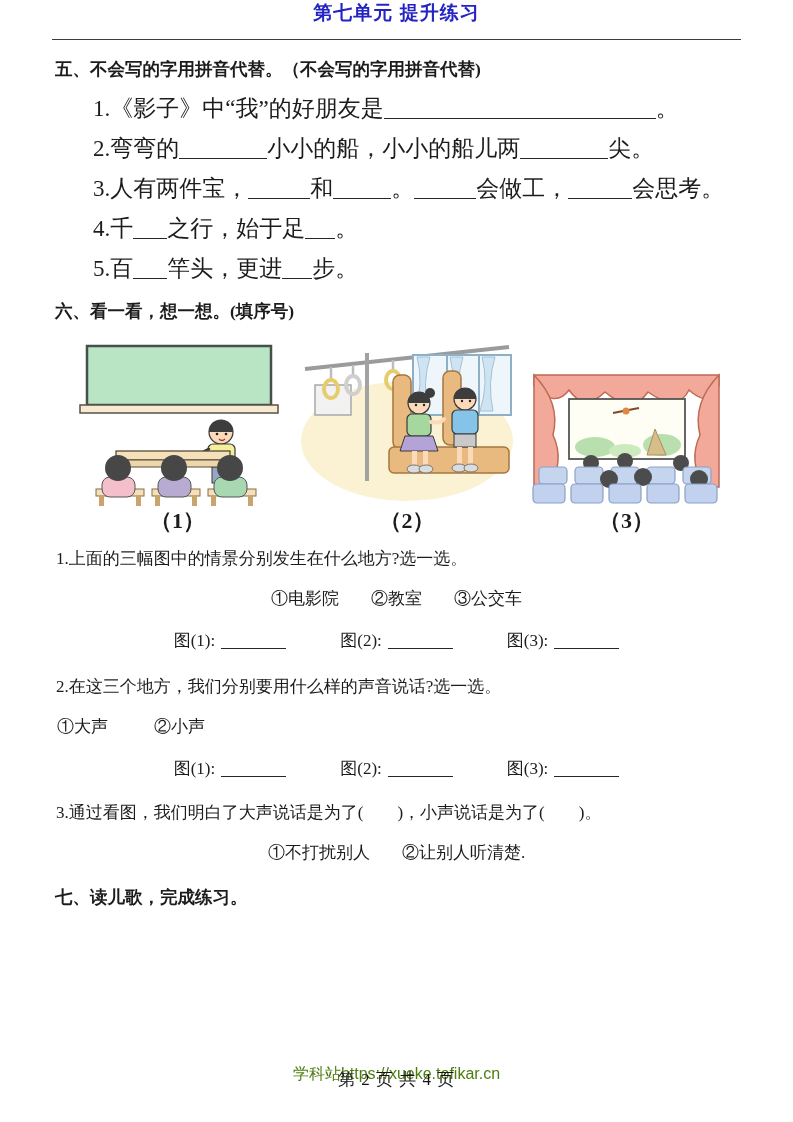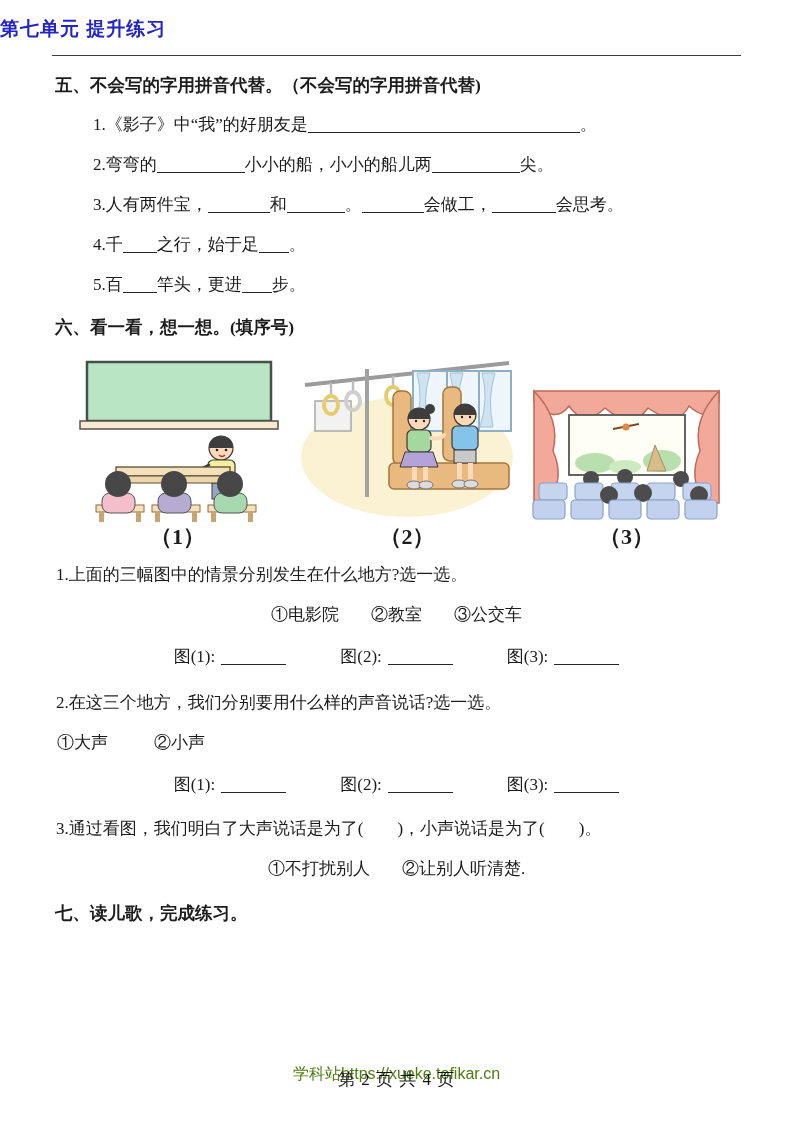--- a/index.html
+++ b/index.html
@@ -3,31 +3,31 @@
 <meta charset="utf-8">
 <style>
   html,body { margin:0; padding:0; background:#e8e8e8; }
   .page {
     position:relative; width:793px; height:1122px; margin:0 auto;
     background:#ffffff; overflow:hidden;
     font-family:"Liberation Serif","DejaVu Serif",serif;
     color:#1c1c1c;
   }
   .title {
-    padding-top:16px; text-align:left;
+    text-align:center;
     font-size:19px; font-weight:bold; letter-spacing:1px;
     color:var(--title-blue,#2424c4);
     font-family:"Liberation Sans","DejaVu Sans",sans-serif;
   }
   .rule { margin:13px 52px 0 52px; border-top:1.6px solid #3c3c3c; height:0; }
 
   .sec-heading {
     margin:17px 0 0 55px; font-size:17.5px; font-weight:bold; line-height:24px;
   }
-  .qline { margin:16px 8px 0 93px; font-size:17px; line-height:24px; white-space:nowrap; }
+  .qline { margin:16px 8px 0 93px; font-size:23px; line-height:24px; white-space:nowrap; }
   .qline:first-of-type { margin-top:20px; }
 
   .blank {
     display:inline-block; height:15px; vertical-align:-3px;
     border-bottom:1.4px solid #262626;
   }
   .bw272{width:272px} .bw88{width:88px} .bw62{width:62px} .bw58{width:58px}
   .bw64{width:64px} .bw34{width:34px} .bw30{width:30px} .bw65{width:65px}
 
   .figrow {

